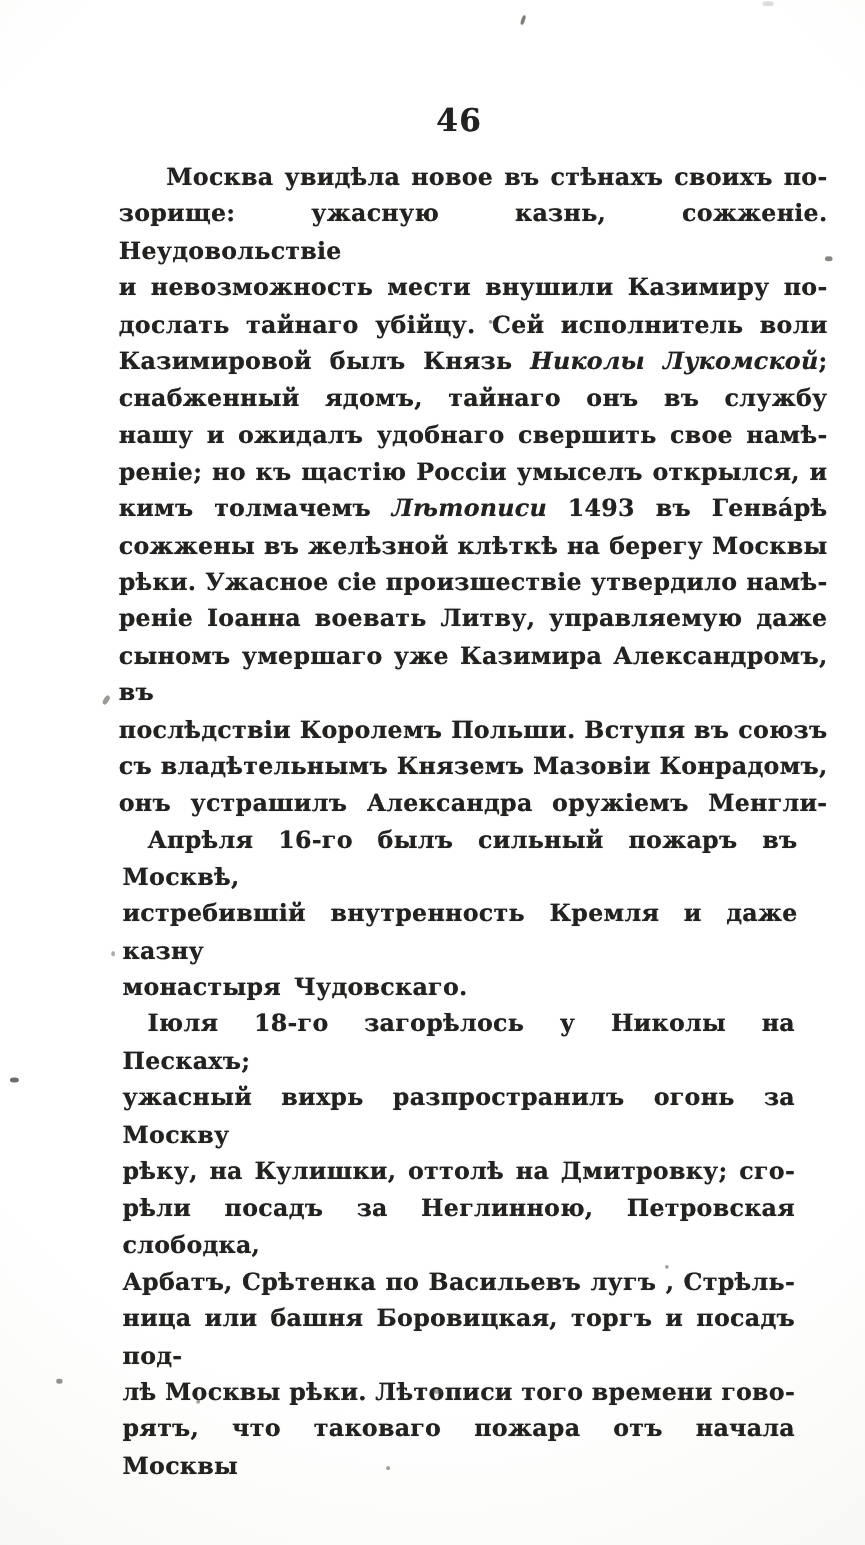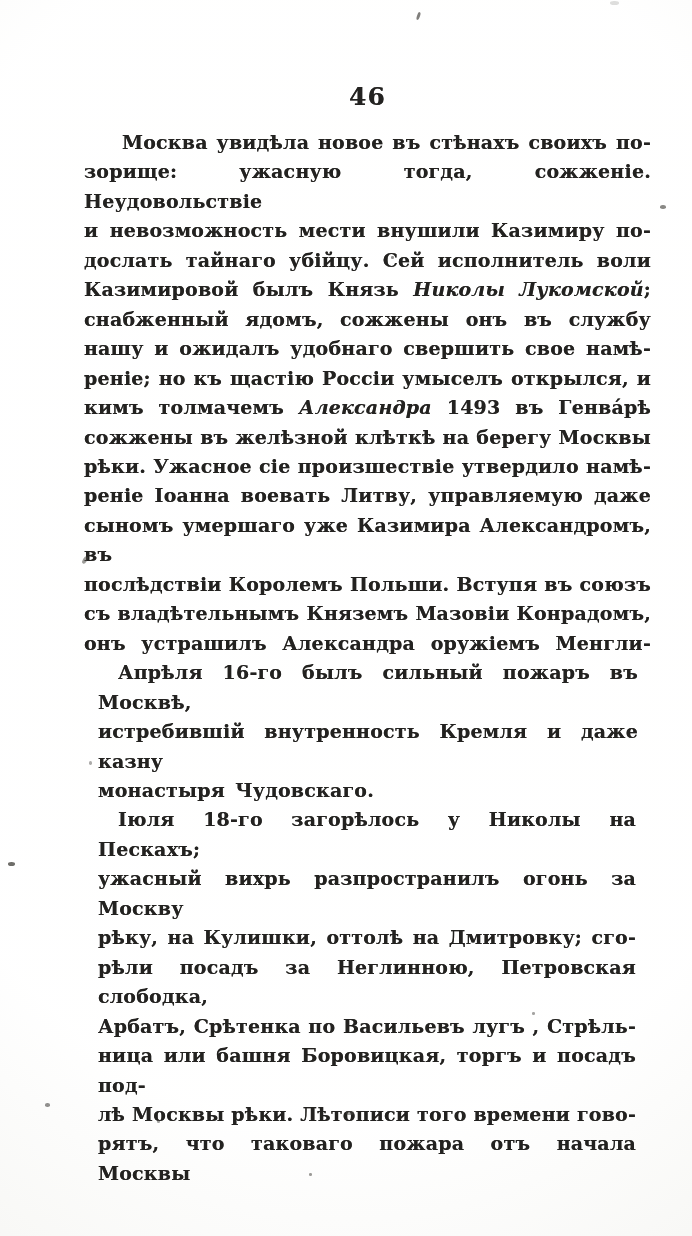--- a/index.html
+++ b/index.html
@@ -31,21 +31,21 @@
     text-shadow: 0 0 0.6px rgba(35,34,32,0.75);
   }
   .text-block {
     position: absolute;
     top: 128px;
     left: 84px;
     width: 567px;
   }
   .paragraph { margin: 0; }
   
-  .paragraph.p1 { margin-left: 0;    width: 567px; }
+  .paragraph.p1 { margin-left: 11px;    width: 567px; }
   .paragraph.p2 { margin-left: 14px; width: 540px; }
   .paragraph.p3 { margin-left: 14px; width: 538px; }
   .line {
     font-size: 19px;
     line-height: 29.45px;
     text-align: justify;
     text-justify: inter-word;
     letter-spacing: 0.2px;
     white-space: normal;
     text-shadow: 0 0 0.6px rgba(35,34,32,0.7);
@@ -64,28 +64,28 @@
 </head>
 <body>
 
 <div class="page" style="background-color: rgb(252, 252, 250);">
 
   <div class="page-number">46</div>
 
   <div class="text-block">
       <div class="paragraph p1">
         <div class="line just indent"><span class="seg">Москва увидѣла новое въ стѣнахъ своихъ по-</span></div>
-        <div class="line just"><span class="seg">зорище: ужасную тогда, сожженіе. Неудовольствіе</span></div>
+        <div class="line just"><span class="seg">зорище: ужасную казнь, сожженіе. Неудовольствіе</span></div>
         <div class="line just"><span class="seg">и невозможность мести внушили Казимиру по-</span></div>
         <div class="line just"><span class="seg">дослать тайнаго убійцу. Сей исполнитель воли</span></div>
         <div class="line just"><span class="seg">Казимировой былъ Князь </span><span class="seg italic">Николы Лукомской</span><span class="seg">;</span></div>
-        <div class="line just"><span class="seg">снабженный ядомъ, сожжены онъ въ службу</span></div>
+        <div class="line just"><span class="seg">снабженный ядомъ, тайнаго онъ въ службу</span></div>
         <div class="line just"><span class="seg">нашу и ожидалъ удобнаго свершить свое намѣ-</span></div>
         <div class="line just"><span class="seg">реніе; но къ щастію Россіи умыселъ открылся, и</span></div>
-        <div class="line just"><span class="seg">кимъ толмачемъ </span><span class="seg italic">Александра</span><span class="seg"> 1493 въ Генва́рѣ</span></div>
+        <div class="line just"><span class="seg">кимъ толмачемъ </span><span class="seg italic">Лѣтописи</span><span class="seg"> 1493 въ Генва́рѣ</span></div>
         <div class="line just"><span class="seg">сожжены въ желѣзной клѣткѣ на берегу Москвы</span></div>
         <div class="line just"><span class="seg">рѣки. Ужасное сіе произшествіе утвердило намѣ-</span></div>
         <div class="line just"><span class="seg">реніе Іоанна воевать Литву, управляемую даже</span></div>
         <div class="line just"><span class="seg">сыномъ умершаго уже Казимира Александромъ, въ</span></div>
         <div class="line just"><span class="seg">послѣдствіи Королемъ Польши. Вступя въ союзъ</span></div>
         <div class="line just"><span class="seg">съ владѣтельнымъ Княземъ Мазовіи Конрадомъ,</span></div>
         <div class="line just"><span class="seg">онъ устрашилъ Александра оружіемъ Менгли-</span></div>
       </div>
       <div class="paragraph p2">
         <div class="line just indent"><span class="seg">Апрѣля 16-го былъ сильный пожаръ въ Москвѣ,</span></div>

